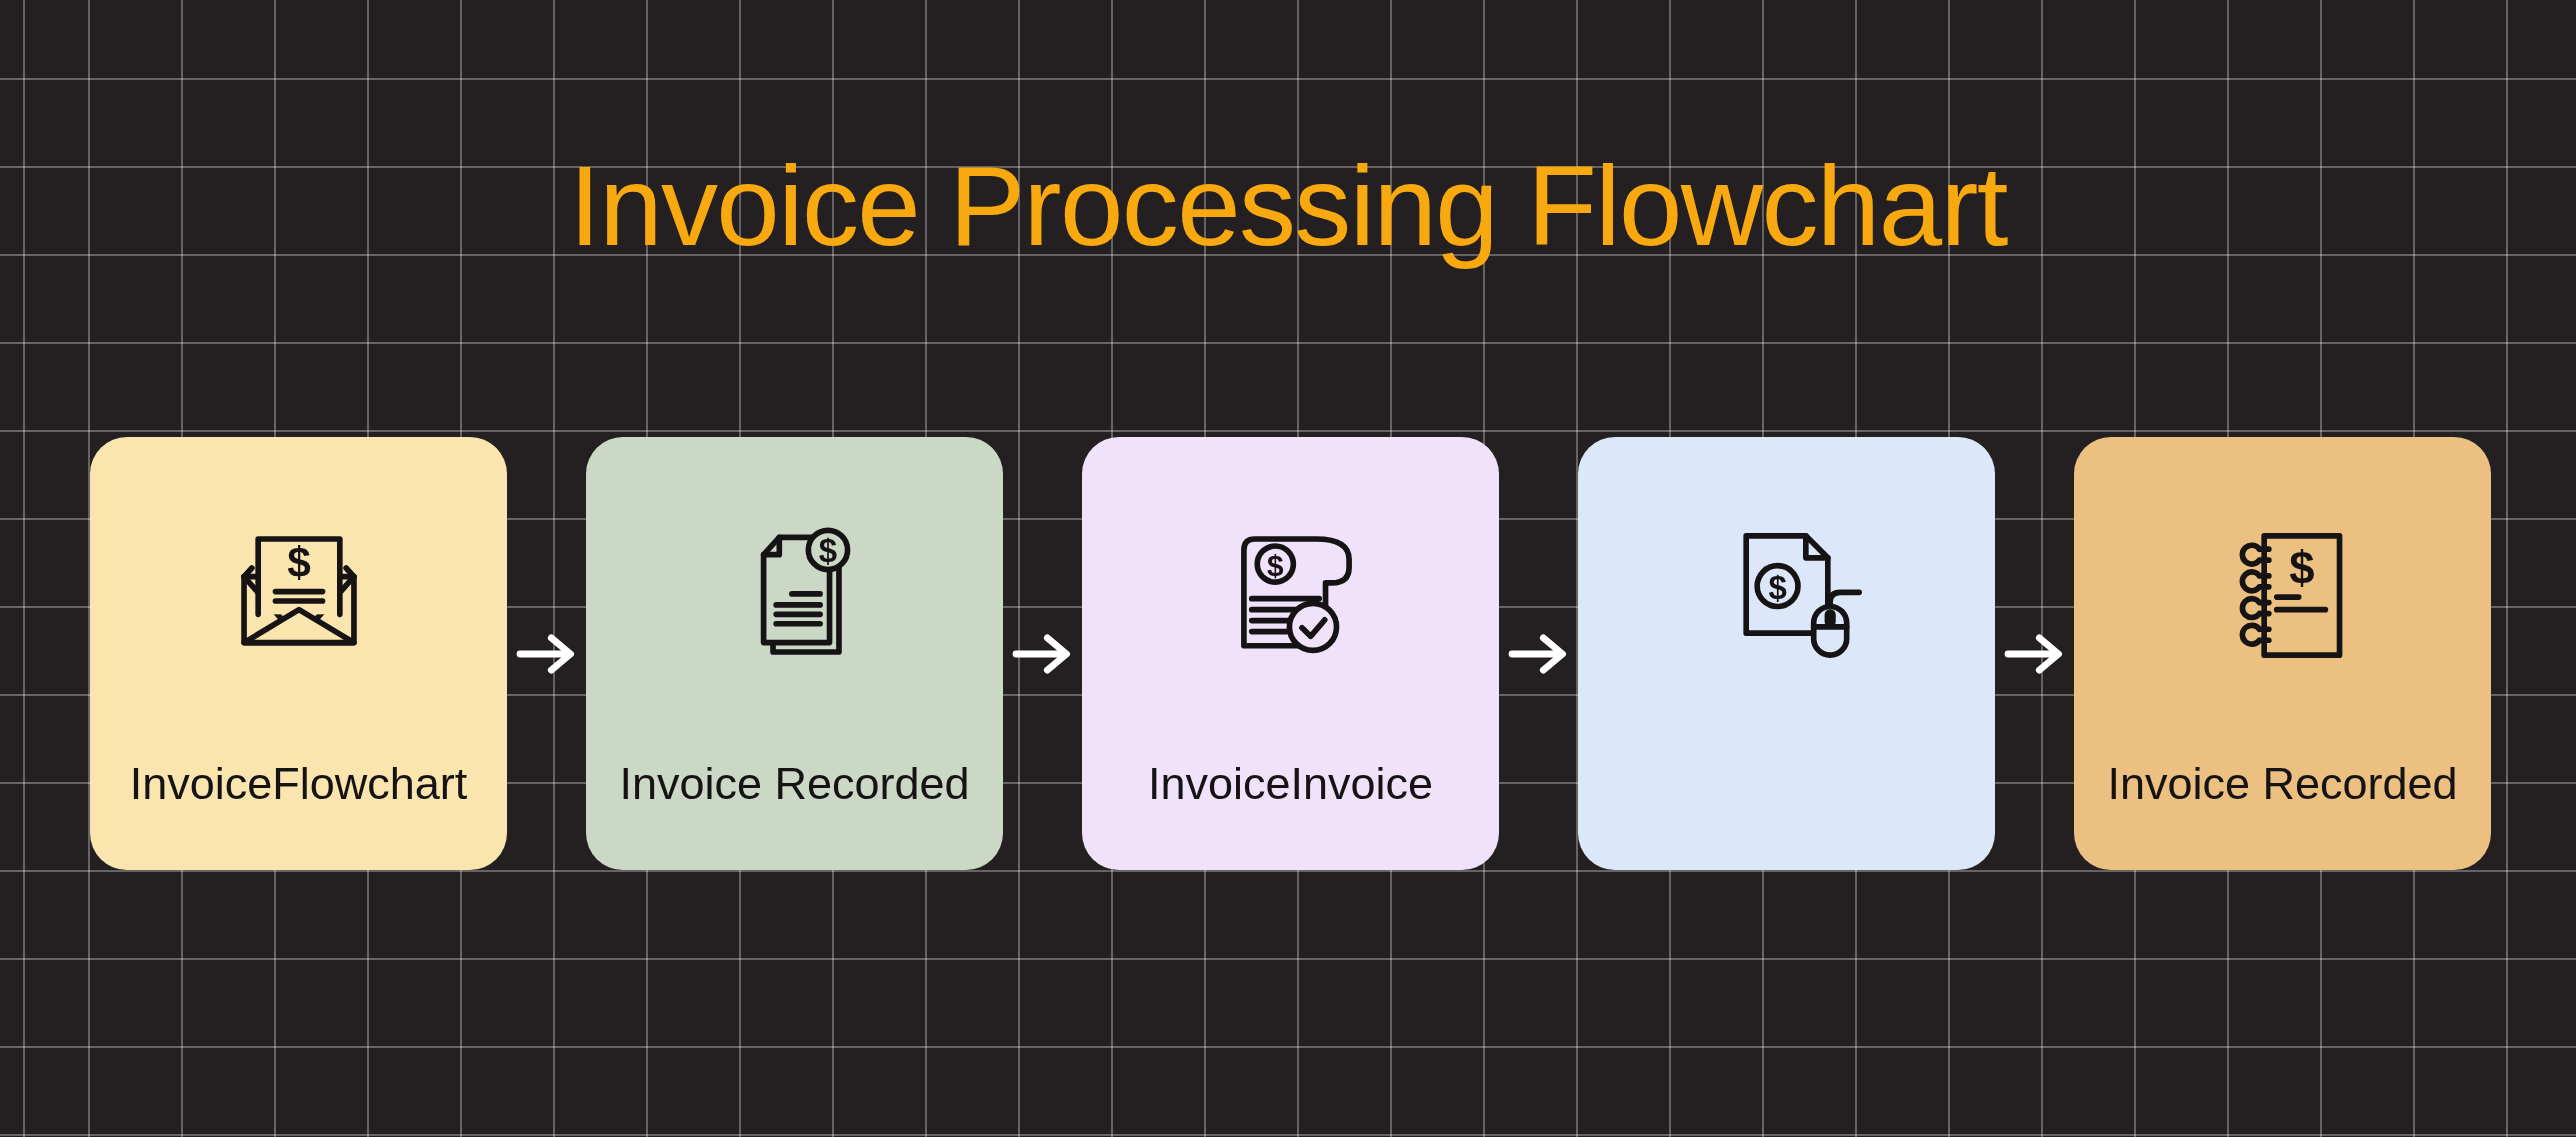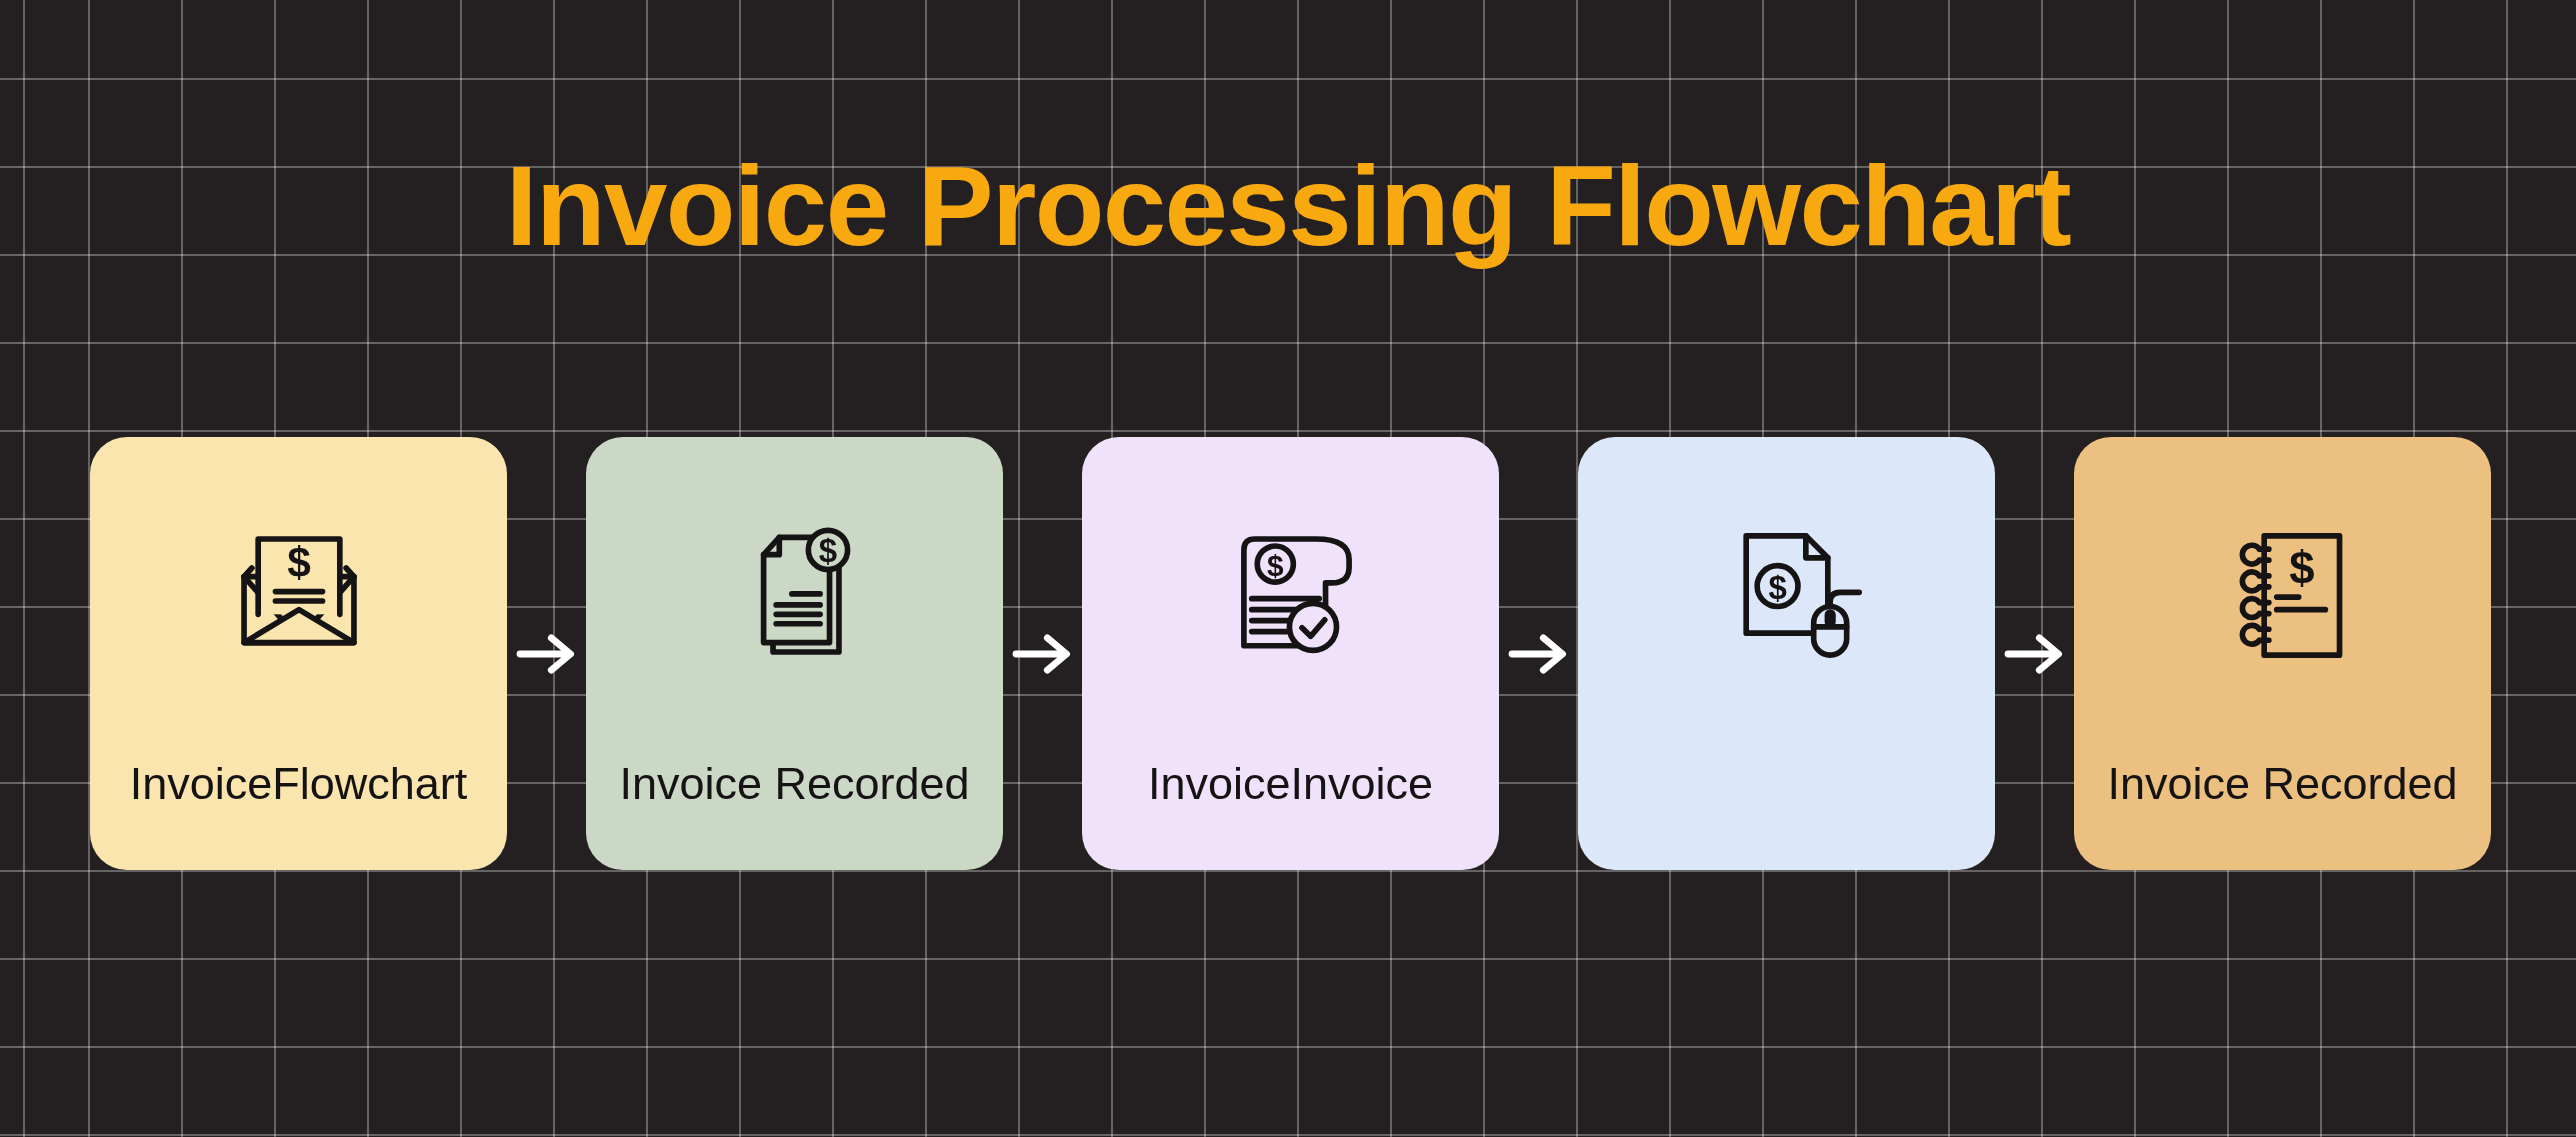--- a/index.html
+++ b/index.html
@@ -19,21 +19,21 @@
       repeating-linear-gradient(to bottom, var(--grid,rgba(255,255,255,.3)) 0 1.6px, transparent 1.6px 88px);
     background-position:88px 0px, 0px 78px;
     z-index:0;
     pointer-events:none;
   }
   .title{
     position:absolute;
     left:0;right:0;top:64px;
     text-align:center;
     font-size:114px;
-    font-weight:700;
+    font-weight:400;
     letter-spacing:-1.6px;
     color:var(--title-color,#F8A90F);
     z-index:1;
     white-space:nowrap;
   }
   .step{
     position:absolute;
     top:437px;
     width:417px;height:433px;
     border-radius:37px;

